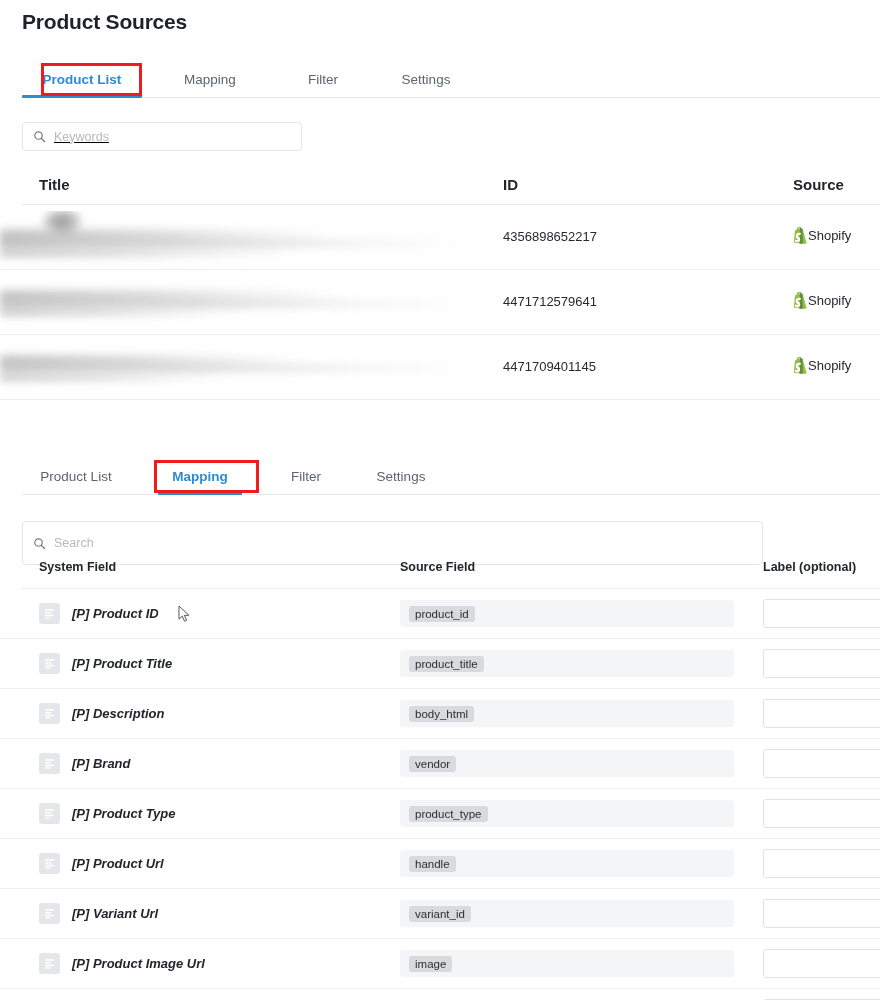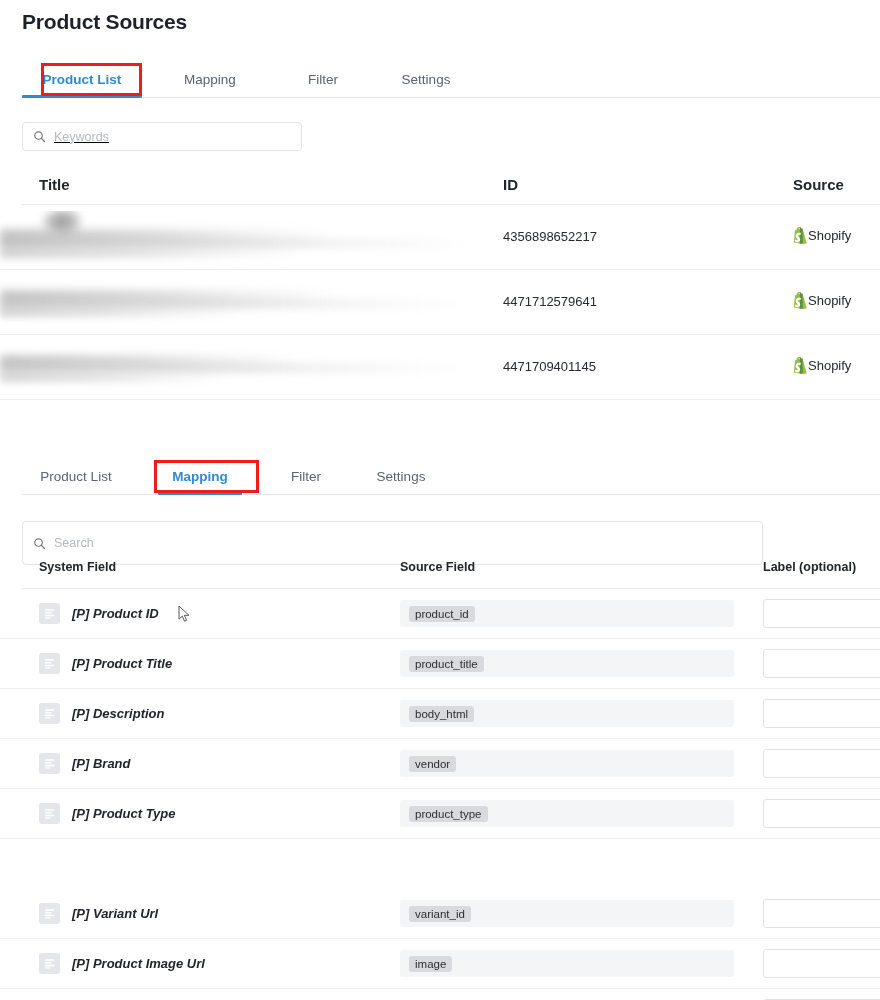--- a/index.html
+++ b/index.html
@@ -510,20 +510,37 @@
           </g>
         </svg>
     </span>
     <span class="sys-label">[P] Product Type</span>
     <div class="src-input">
       <span class="src-chip">product_type</span>
     </div>
     <div class="label-input"></div>
   </div>
 
+  <div class="mp-row" style="top:839px;">
+    <span class="row-icon">
+      <svg viewBox="0 0 14 14">
+          <g fill="#ffffff">
+            <rect x="2" y="2.5" width="10" height="1.6" rx=".6"></rect>
+            <rect x="2" y="5.4" width="7" height="1.6" rx=".6"></rect>
+            <rect x="2" y="8.3" width="10" height="1.6" rx=".6"></rect>
+            <rect x="2" y="11" width="6" height="1.4" rx=".6"></rect>
+          </g>
+        </svg>
+    </span>
+    <span class="sys-label">[P] Product Url</span>
+    <div class="src-input">
+      <span class="src-chip">handle</span>
+    </div>
+    <div class="label-input"></div>
+  </div>
 
   <div class="mp-row" style="top:889px;">
     <span class="row-icon">
       <svg viewBox="0 0 14 14">
           <g fill="#ffffff">
             <rect x="2" y="2.5" width="10" height="1.6" rx=".6"></rect>
             <rect x="2" y="5.4" width="7" height="1.6" rx=".6"></rect>
             <rect x="2" y="8.3" width="10" height="1.6" rx=".6"></rect>
             <rect x="2" y="11" width="6" height="1.4" rx=".6"></rect>
           </g>

